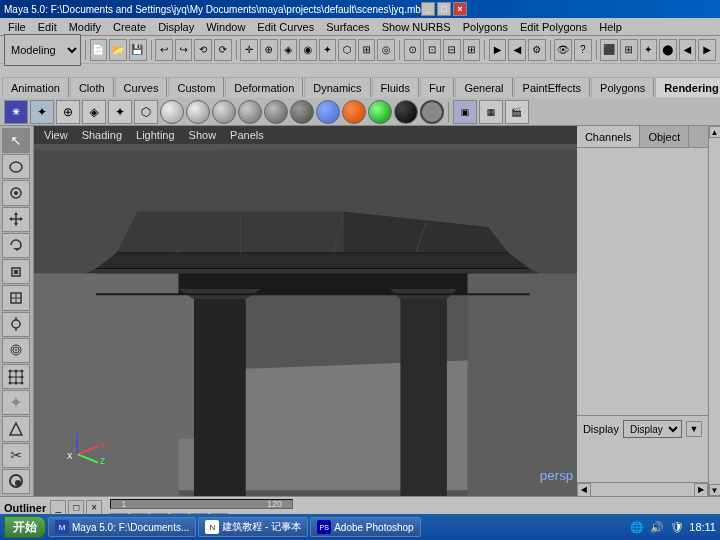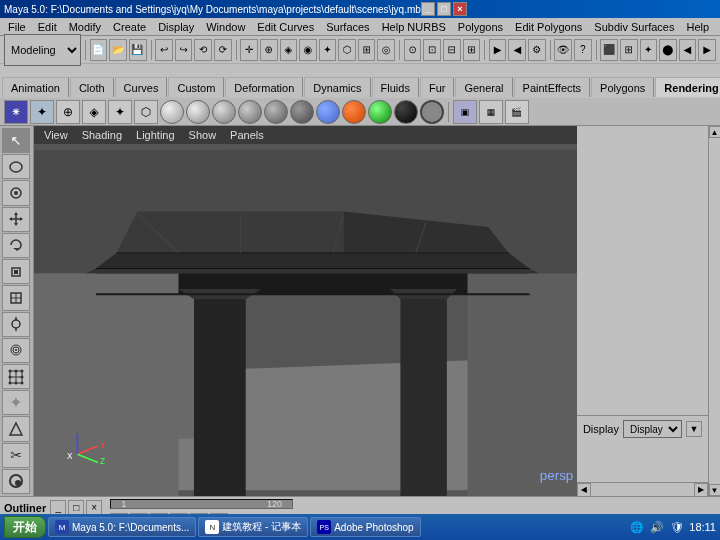--- a/index.html
+++ b/index.html
@@ -390,24 +390,23 @@
 
 <div id="menubar">
   <div class="menu-item">File</div>
   <div class="menu-item">Edit</div>
   <div class="menu-item">Modify</div>
   <div class="menu-item">Create</div>
   <div class="menu-item">Display</div>
   <div class="menu-item">Window</div>
   <div class="menu-item">Edit Curves</div>
   <div class="menu-item">Surfaces</div>
-  <div class="menu-item">Help NURBS</div>
+  <div class="menu-item">Show NURBS</div>
   <div class="menu-item">Polygons</div>
   <div class="menu-item">Edit Polygons</div>
-  <div class="menu-item">Subdiv Surfaces</div>
   <div class="menu-item">Help</div>
 </div>
 
 <div id="toolbar1">
   <select class="mode-dropdown">
     <option>Modeling</option>
     <option>Animation</option>
     <option>Dynamics</option>
     <option>Rendering</option>
   </select>
@@ -654,20 +653,24 @@
           <text x="-10" y="5" fill="#ffffff" font-size="8" font-family="Arial">X</text>
           <text x="22" y="-6" fill="#ff4444" font-size="8" font-family="Arial">Y</text>
           <text x="22" y="10" fill="#44ff44" font-size="8" font-family="Arial">Z</text>
         </g>
       </svg>
     </div>
   </div>
 
   <div id="right-panel-with-scroll">
     <div id="right-panel-inner">
+      <div id="channels-header">
+        <div class="channel-tab active">Channels</div>
+        <div class="channel-tab">Object</div>
+      </div>
       <div id="channel-content" style="flex:1; background:#c0c0c0;">
         
       </div>
       <div id="right-panel-bottom">
         <div id="display-row">
           <span>Display</span>
           <select id="display-dropdown" class="mode-dropdown">
             <option>Display</option>
           </select>
           <div class="toolbar-btn" style="width:16px;height:16px; font-size:9px;">▼</div>

